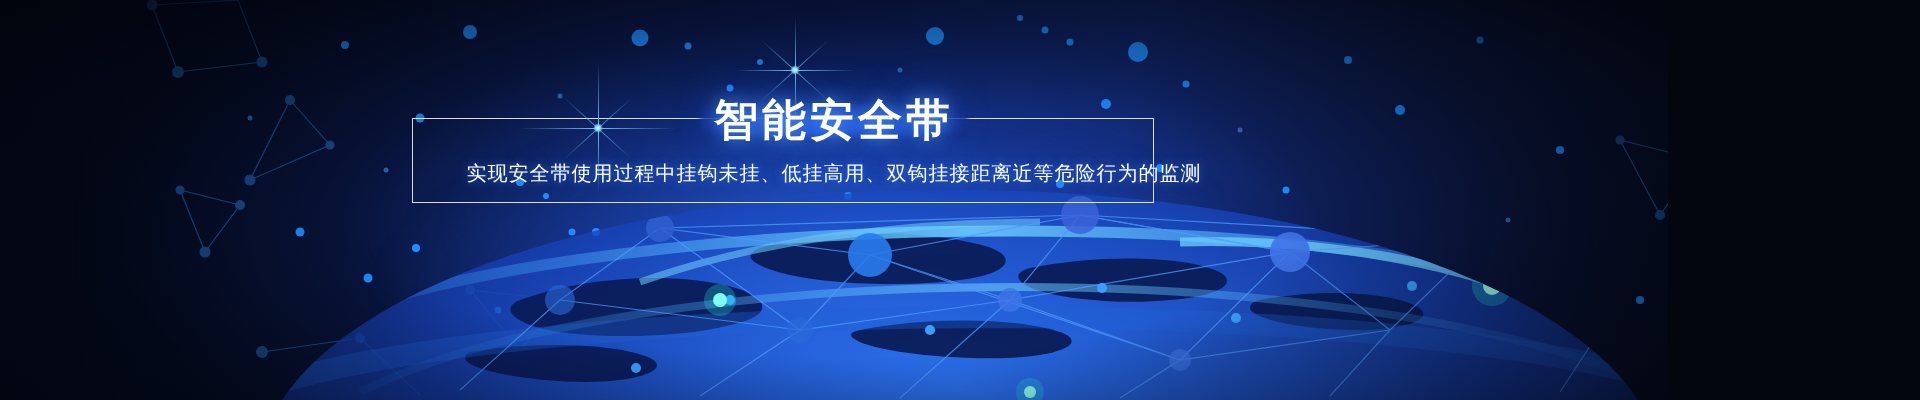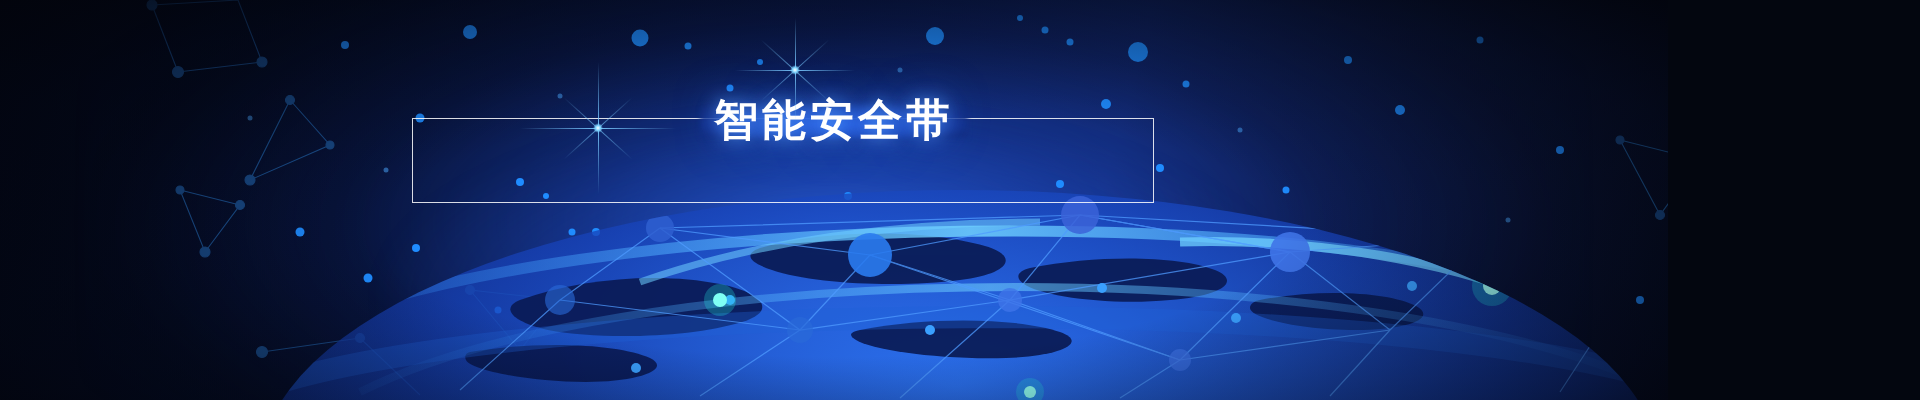--- a/index.html
+++ b/index.html
@@ -281,14 +281,15 @@
       <i class="v"></i>
       <i class="d1"></i>
       <i class="d2"></i>
       <i class="core"></i>
   </div>
 
   <div class="title-wrap">
     <span class="title">智能安全带</span>
   </div>
 
+  <div class="subtitle">实现安全带使用过程中挂钩未挂、低挂高用、双钩挂接距离近等危险行为的监测</div>
 
 </div>
 
 </body></html>

